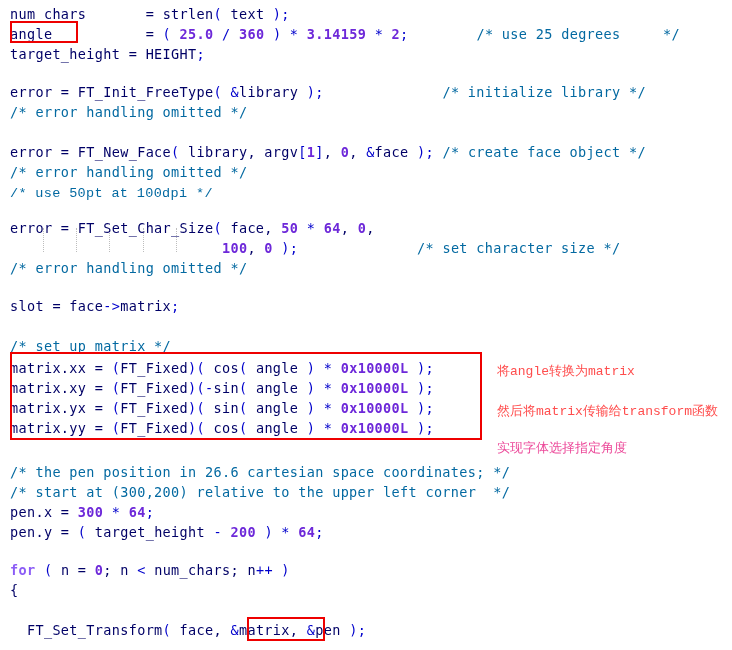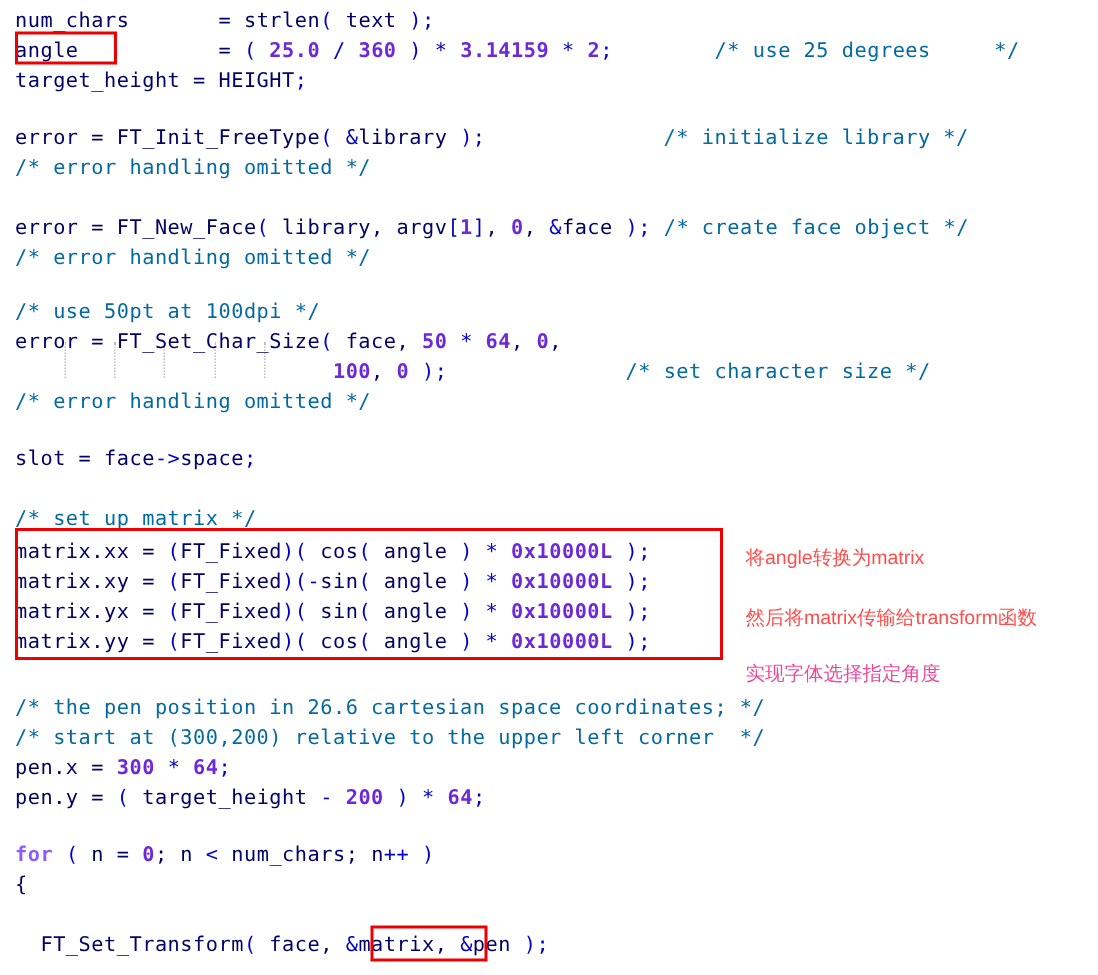--- a/index.html
+++ b/index.html
@@ -48,21 +48,21 @@
     position: absolute;
     border: 2px solid #ee0000;
     box-sizing: border-box;
     pointer-events: none;
   }
 
   
   .cn-note {
     position: absolute;
     color: #ff4d4d;
-    font-family: Liberation Sans, sans-serif;
+    font-family: Liberation Mono, monospace;
     font-size: 13px;
     line-height: 16px;
     white-space: nowrap;
   }
 
   
   .indent-guides {
     position: absolute;
     pointer-events: none;
   }
@@ -87,25 +87,25 @@
     </div>
 
   <div id="code-lines">
       <div class="code-line" style="top: 4px;"><span class="t-plain">num_chars</span><span class="t-plain">       = </span><span class="t-plain">strlen</span><span class="t-punct">(</span><span class="t-plain"> text </span><span class="t-punct">)</span><span class="t-punct">;</span></div>
       <div class="code-line" style="top: 24px;"><span class="t-plain">angle</span><span class="t-plain">           = </span><span class="t-punct">(</span><span class="t-plain"> </span><span class="t-number">25.0</span><span class="t-plain"> </span><span class="t-punct">/</span><span class="t-plain"> </span><span class="t-number">360</span><span class="t-plain"> </span><span class="t-punct">)</span><span class="t-plain"> </span><span class="t-punct">*</span><span class="t-plain"> </span><span class="t-number">3.14159</span><span class="t-plain"> </span><span class="t-punct">*</span><span class="t-plain"> </span><span class="t-number">2</span><span class="t-punct">;</span><span class="t-plain">        </span><span class="t-comment">/* use 25 degrees     */</span></div>
       <div class="code-line" style="top: 44px;"><span class="t-plain">target_height = HEIGHT</span><span class="t-punct">;</span></div>
       <div class="code-line" style="top: 82px;"><span class="t-plain">error = FT_Init_FreeType</span><span class="t-punct">(</span><span class="t-plain"> </span><span class="t-amp">&amp;</span><span class="t-plain">library </span><span class="t-punct">)</span><span class="t-punct">;</span><span class="t-plain">              </span><span class="t-comment">/* initialize library */</span></div>
       <div class="code-line" style="top: 102px;"><span class="t-comment">/* error handling omitted */</span></div>
       <div class="code-line" style="top: 142px;"><span class="t-plain">error = FT_New_Face</span><span class="t-punct">(</span><span class="t-plain"> library, argv</span><span class="t-punct">[</span><span class="t-number">1</span><span class="t-punct">]</span><span class="t-plain">, </span><span class="t-number">0</span><span class="t-plain">, </span><span class="t-amp">&amp;</span><span class="t-plain">face </span><span class="t-punct">)</span><span class="t-punct">;</span><span class="t-plain"> </span><span class="t-comment">/* create face object */</span></div>
       <div class="code-line" style="top: 162px;"><span class="t-comment">/* error handling omitted */</span></div>
-      <div class="code-line" style="top: 198px;"><span class="t-comment">/* use 50pt at 100dpi */</span></div>
+      <div class="code-line" style="top: 184px; font-family: Liberation Mono, monospace;"><span class="t-comment">/* use 50pt at 100dpi */</span></div>
       <div class="code-line" style="top: 218px;"><span class="t-plain">error = FT_Set_Char_Size</span><span class="t-punct">(</span><span class="t-plain"> face, </span><span class="t-number">50</span><span class="t-plain"> </span><span class="t-punct">*</span><span class="t-plain"> </span><span class="t-number">64</span><span class="t-plain">, </span><span class="t-number">0</span><span class="t-plain">,</span></div>
       <div class="code-line" style="top: 238px;"><span class="t-plain">                         </span><span class="t-number">100</span><span class="t-plain">, </span><span class="t-number">0</span><span class="t-plain"> </span><span class="t-punct">)</span><span class="t-punct">;</span><span class="t-plain">              </span><span class="t-comment">/* set character size */</span></div>
       <div class="code-line" style="top: 258px;"><span class="t-comment">/* error handling omitted */</span></div>
-      <div class="code-line" style="top: 296px;"><span class="t-plain">slot = face</span><span class="t-punct">-&gt;</span><span class="t-plain">space</span><span class="t-punct">;</span></div>
+      <div class="code-line" style="top: 296px;"><span class="t-plain">slot = face</span><span class="t-punct">-&gt;</span><span class="t-plain">matrix</span><span class="t-punct">;</span></div>
       <div class="code-line" style="top: 336px;"><span class="t-comment">/* set up matrix */</span></div>
       <div class="code-line" style="top: 358px;"><span class="t-plain">matrix.xx = </span><span class="t-punct">(</span><span class="t-plain">FT_Fixed</span><span class="t-punct">)(</span><span class="t-plain"> cos</span><span class="t-punct">(</span><span class="t-plain"> angle </span><span class="t-punct">)</span><span class="t-plain"> </span><span class="t-punct">*</span><span class="t-plain"> </span><span class="t-number">0x10000L</span><span class="t-plain"> </span><span class="t-punct">)</span><span class="t-punct">;</span></div>
       <div class="code-line" style="top: 378px;"><span class="t-plain">matrix.xy = </span><span class="t-punct">(</span><span class="t-plain">FT_Fixed</span><span class="t-punct">)(</span><span class="t-punct">-</span><span class="t-plain">sin</span><span class="t-punct">(</span><span class="t-plain"> angle </span><span class="t-punct">)</span><span class="t-plain"> </span><span class="t-punct">*</span><span class="t-plain"> </span><span class="t-number">0x10000L</span><span class="t-plain"> </span><span class="t-punct">)</span><span class="t-punct">;</span></div>
       <div class="code-line" style="top: 398px;"><span class="t-plain">matrix.yx = </span><span class="t-punct">(</span><span class="t-plain">FT_Fixed</span><span class="t-punct">)(</span><span class="t-plain"> sin</span><span class="t-punct">(</span><span class="t-plain"> angle </span><span class="t-punct">)</span><span class="t-plain"> </span><span class="t-punct">*</span><span class="t-plain"> </span><span class="t-number">0x10000L</span><span class="t-plain"> </span><span class="t-punct">)</span><span class="t-punct">;</span></div>
       <div class="code-line" style="top: 418px;"><span class="t-plain">matrix.yy = </span><span class="t-punct">(</span><span class="t-plain">FT_Fixed</span><span class="t-punct">)(</span><span class="t-plain"> cos</span><span class="t-punct">(</span><span class="t-plain"> angle </span><span class="t-punct">)</span><span class="t-plain"> </span><span class="t-punct">*</span><span class="t-plain"> </span><span class="t-number">0x10000L</span><span class="t-plain"> </span><span class="t-punct">)</span><span class="t-punct">;</span></div>
       <div class="code-line" style="top: 462px;"><span class="t-comment">/* the pen position in 26.6 cartesian space coordinates; */</span></div>
       <div class="code-line" style="top: 482px;"><span class="t-comment">/* start at (300,200) relative to the upper left corner  */</span></div>
       <div class="code-line" style="top: 502px;"><span class="t-plain">pen.x = </span><span class="t-number">300</span><span class="t-plain"> </span><span class="t-punct">*</span><span class="t-plain"> </span><span class="t-number">64</span><span class="t-punct">;</span></div>
       <div class="code-line" style="top: 522px;"><span class="t-plain">pen.y = </span><span class="t-punct">(</span><span class="t-plain"> target_height </span><span class="t-punct">-</span><span class="t-plain"> </span><span class="t-number">200</span><span class="t-plain"> </span><span class="t-punct">)</span><span class="t-plain"> </span><span class="t-punct">*</span><span class="t-plain"> </span><span class="t-number">64</span><span class="t-punct">;</span></div>
       <div class="code-line" style="top: 560px;"><span class="t-keyword">for</span><span class="t-plain"> </span><span class="t-punct">(</span><span class="t-plain"> n = </span><span class="t-number">0</span><span class="t-plain">; n </span><span class="t-punct">&lt;</span><span class="t-plain"> num_chars; n</span><span class="t-punct">++</span><span class="t-plain"> </span><span class="t-punct">)</span></div>

